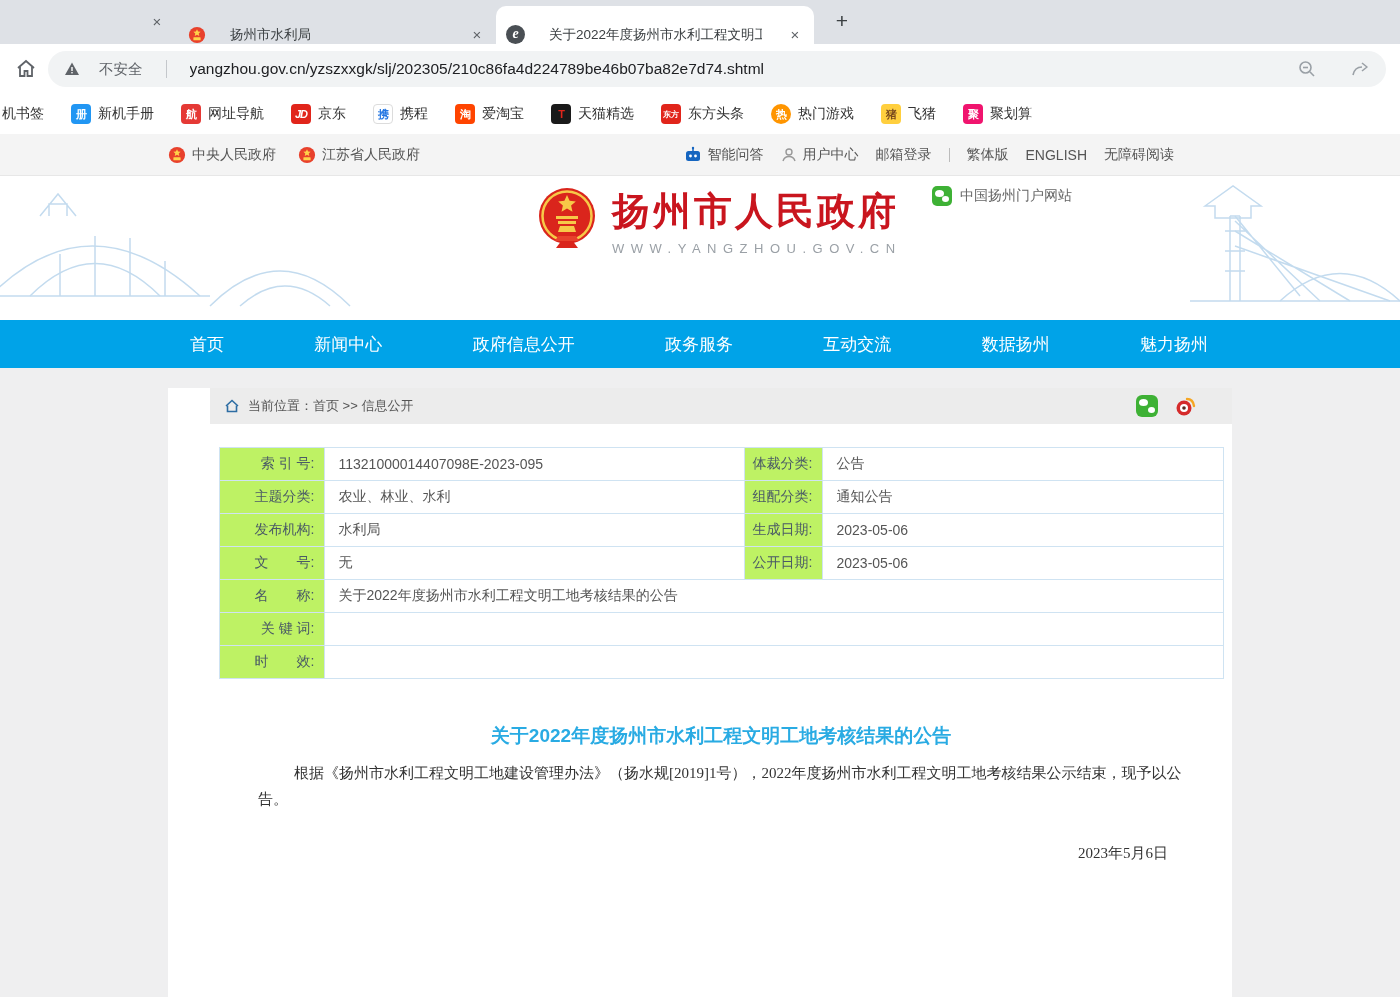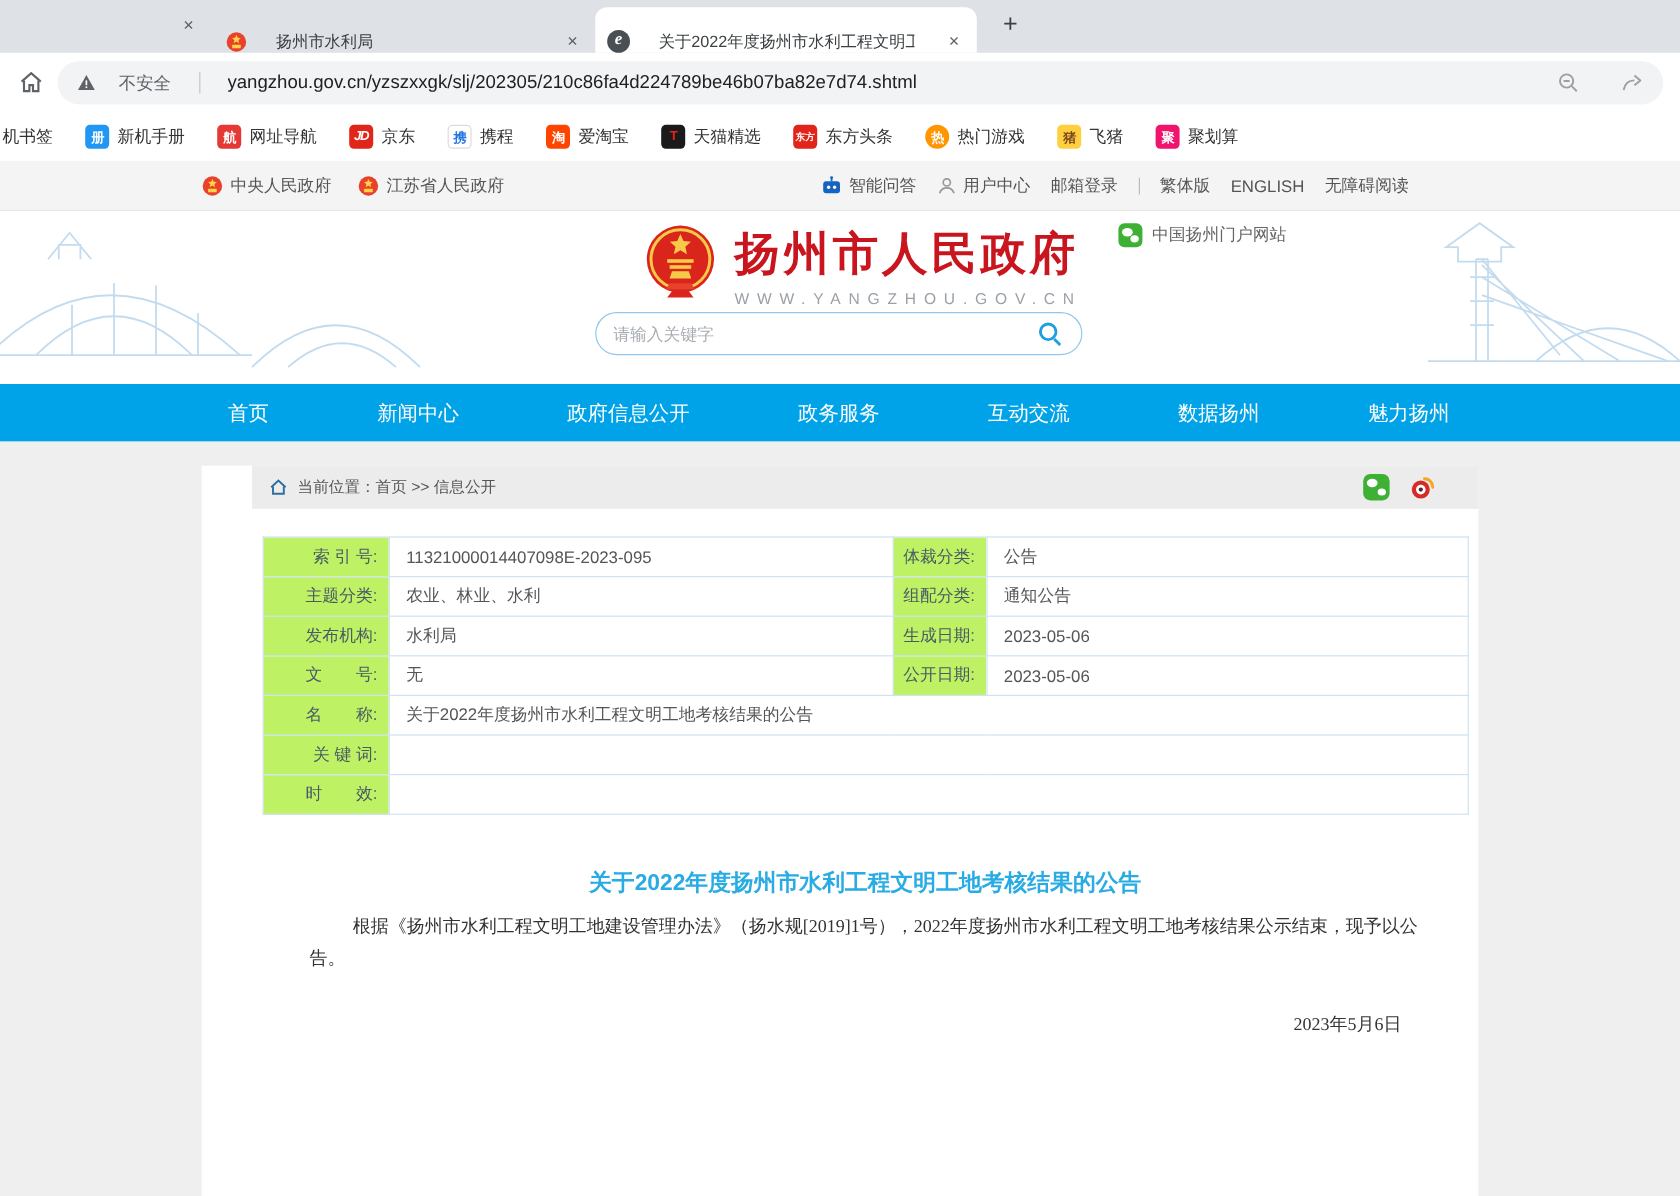--- a/index.html
+++ b/index.html
@@ -273,27 +273,20 @@
       </svg>
       <div>
         <div class="site-title">扬州市人民政府</div>
         <div class="site-url">WWW.YANGZHOU.GOV.CN</div>
       </div>
     </div>
     <div class="portal">
       <span class="wechat-ic"></span>
       <span>中国扬州门户网站</span>
     </div>
-    <div class="search-wrap">
-      <input class="search-input" placeholder="请输入关键字" style="">
-      <svg class="search-btn" viewBox="0 0 24 24" fill="none" stroke="#1e9fe0" stroke-width="2.4">
-        <circle cx="10.5" cy="10.5" r="6.5"></circle>
-          <line x1="15.5" y1="16.5" x2="20.5" y2="21.5"></line>
-      </svg>
-    </div>
   </div>
 </div>
 
 <div class="mainnav">
   <div class="mainnav-in">
     <span class="nav-item">首页</span>
     <span class="nav-item">新闻中心</span>
     <span class="nav-item">政府信息公开</span>
     <span class="nav-item">政务服务</span>
     <span class="nav-item">互动交流</span>

